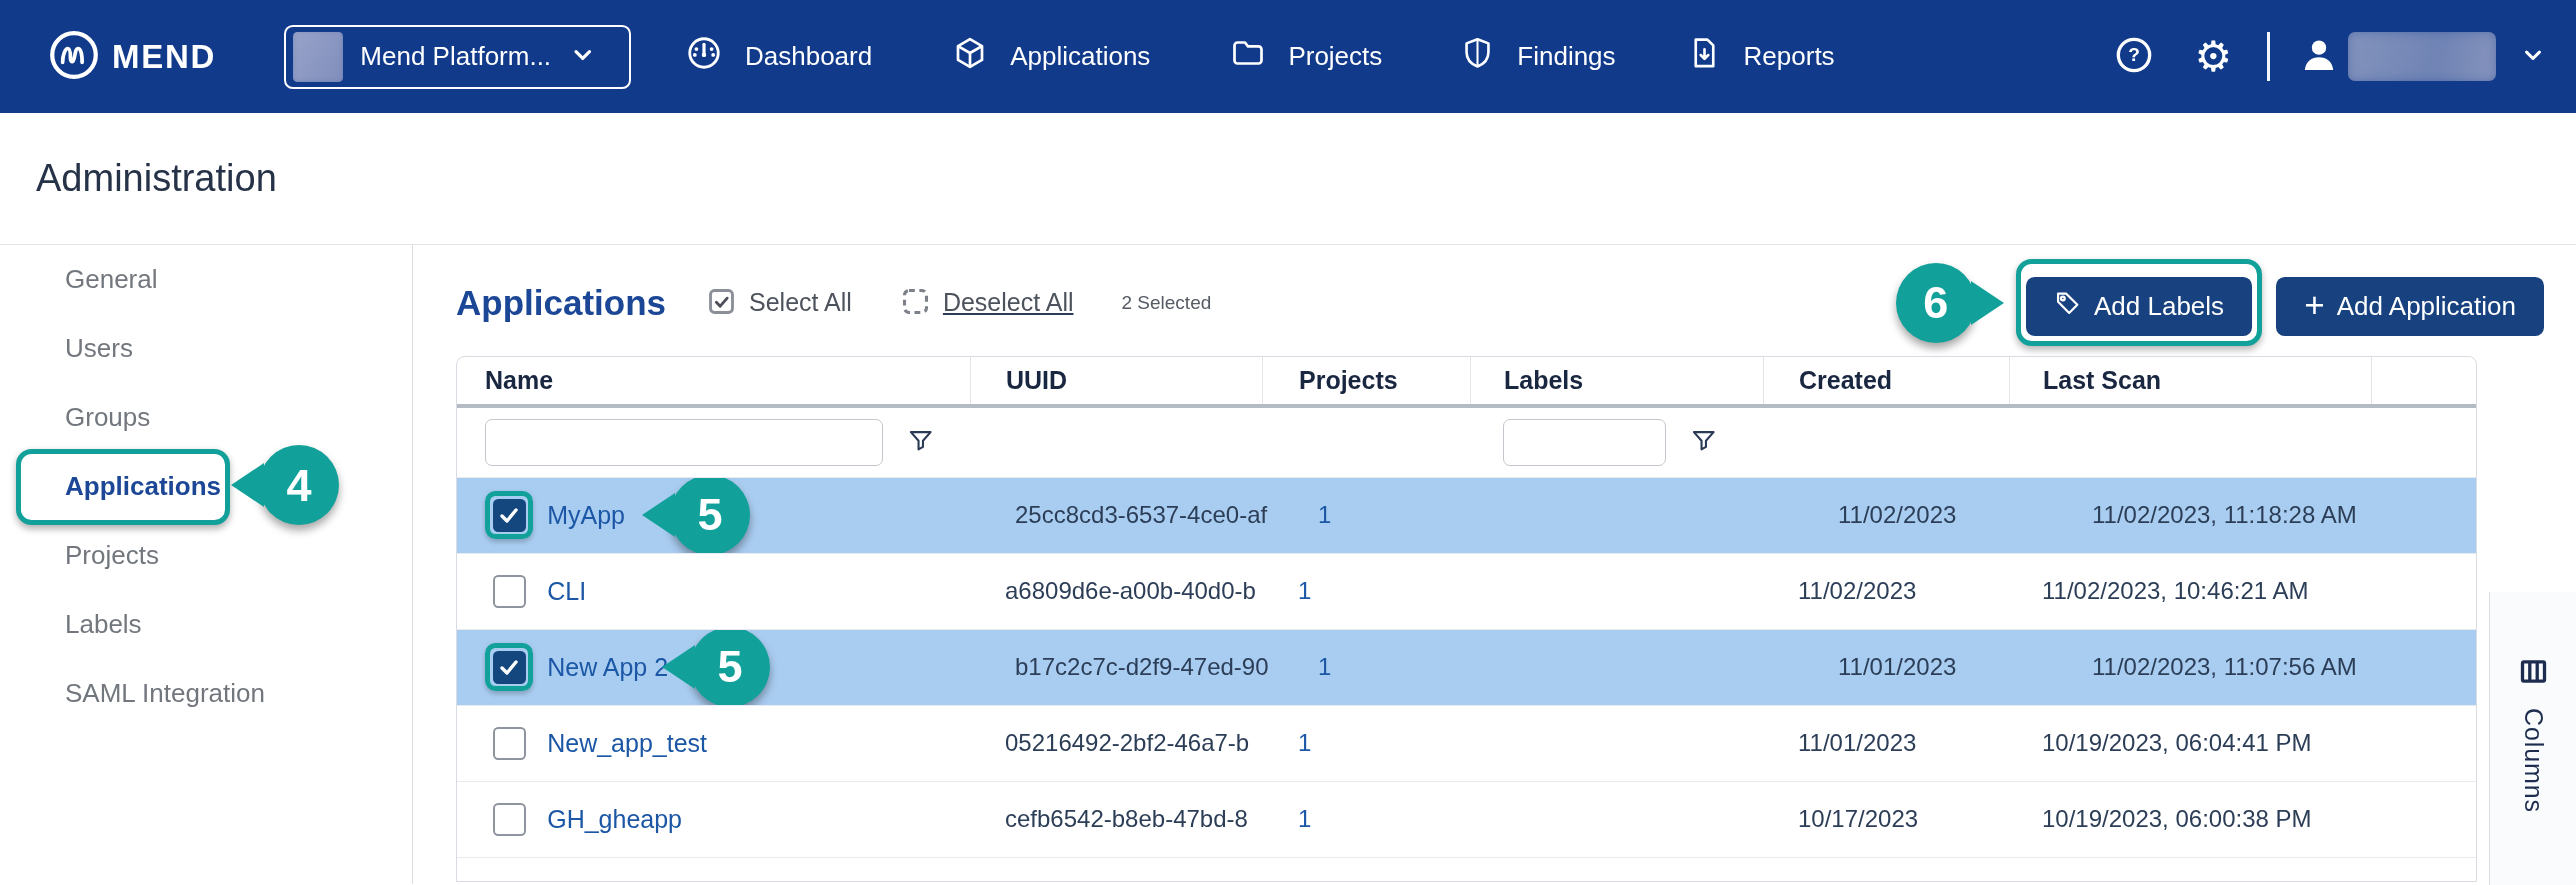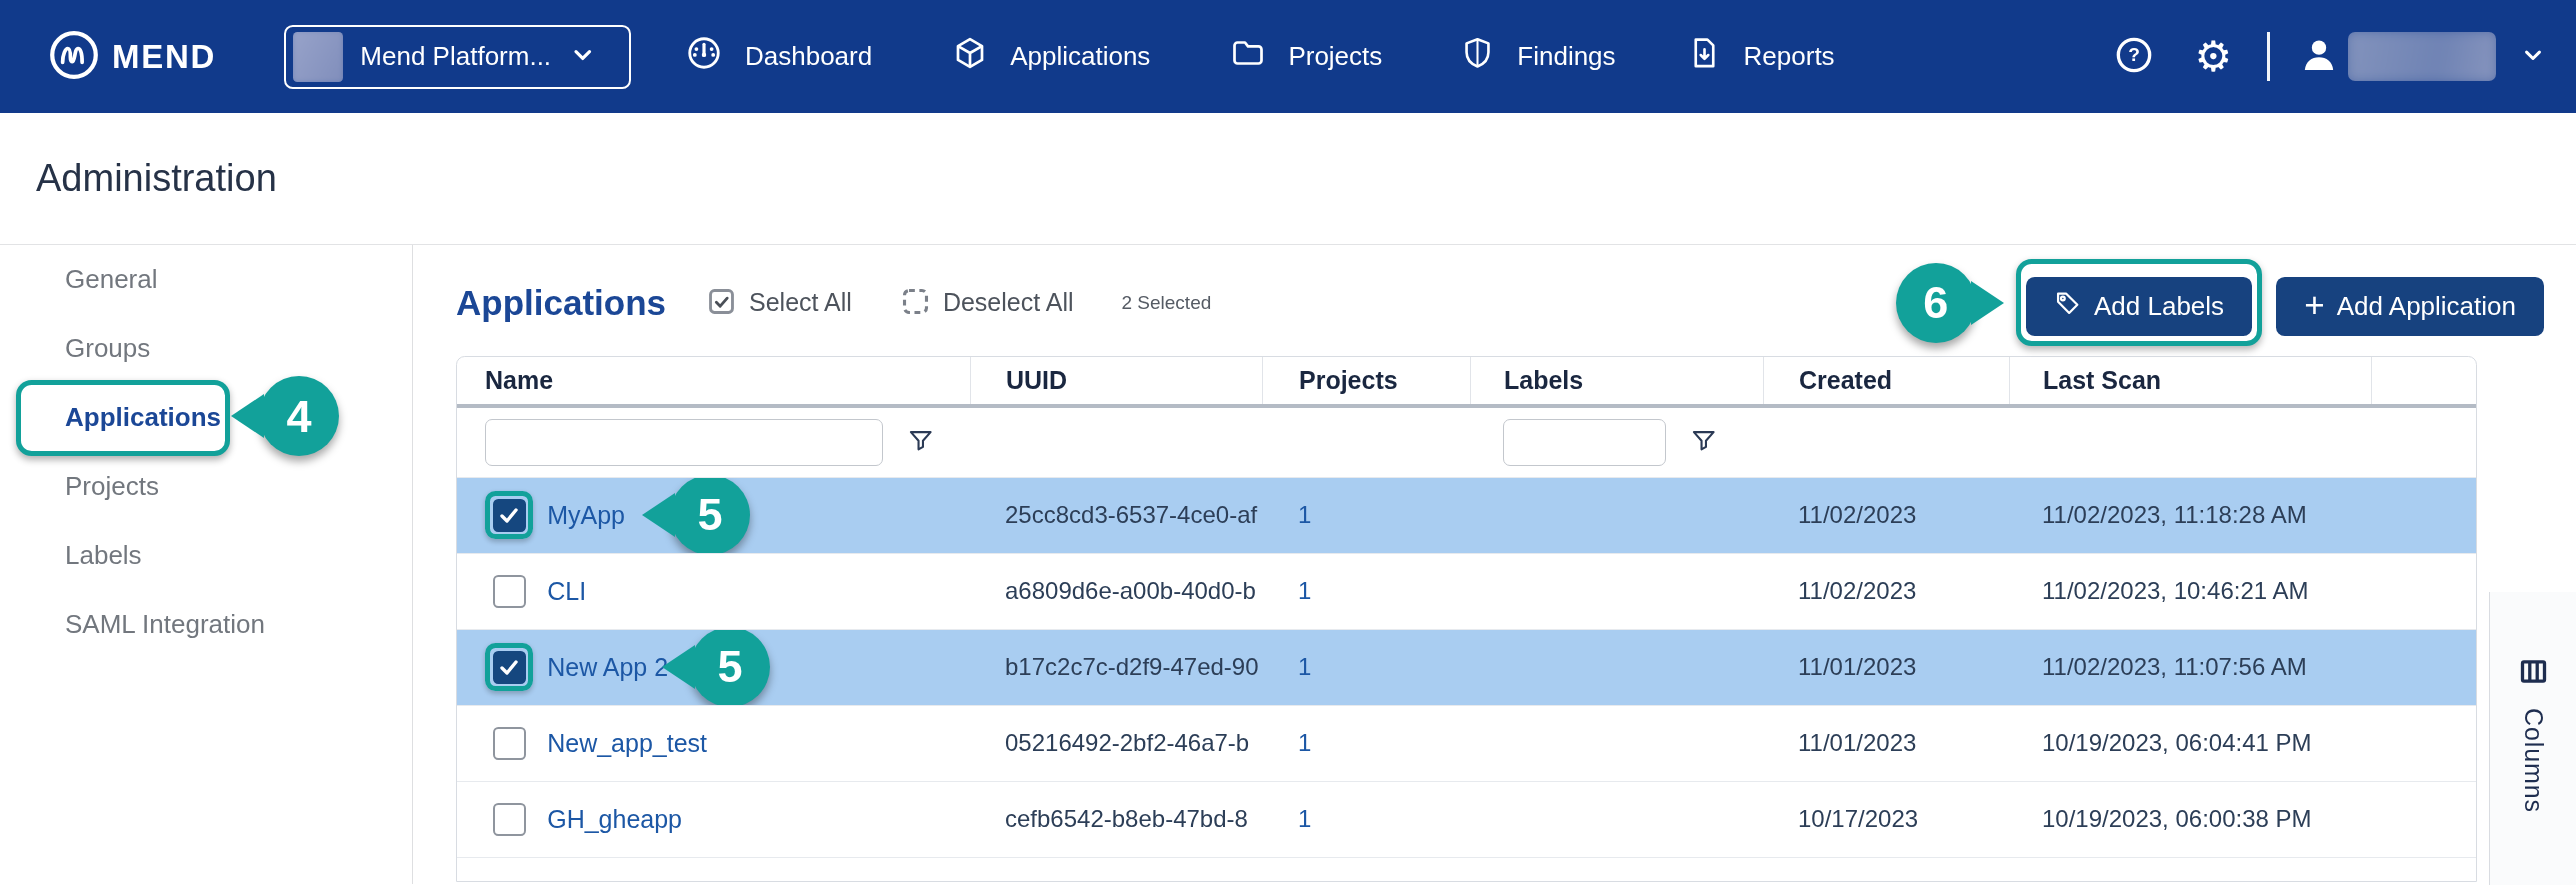--- a/index.html
+++ b/index.html
@@ -51,21 +51,21 @@
   .side-highlight{position:absolute;left:15.6px;top:-3.5px;width:214px;height:76px;border:5.2px solid var(--accent-teal);
     border-radius:15.6px;background:#fff;box-shadow:0 3.5px 7.8px rgba(0,0,0,.3);z-index:1;}
 
   .main{flex:1;position:relative;padding-left:43px;}
 
   
   .toolbar{margin-top:14px;height:87px;display:flex;align-items:center;padding-right:32px;}
   .main-title{font-size:35px;font-weight:bold;color:var(--title-blue);}
   .sel-group{display:flex;align-items:center;gap:12px;margin-left:40px;cursor:pointer;}
   .sel-label{font-size:25px;color:#4d535c;white-space:nowrap;}
-  .desel-group{margin-left:48px;}
+  .desel-group{margin-left:48px;text-decoration:underline;}
   .sel-count{margin-left:48px;font-size:19px;color:#555b64;white-space:nowrap;}
   .toolbar-right{margin-left:auto;display:flex;align-items:center;}
   .btn{display:flex;align-items:center;gap:12px;height:59px;padding:0 28px;background:var(--button-bg);
     color:#fff;font-size:26px;border:none;border-radius:8.7px;cursor:pointer;white-space:nowrap;margin-top:8px;}
   .teal-box{border:5.2px solid var(--accent-teal);border-radius:15.6px;padding:5.2px;background:#fff;
     box-shadow:0 3.5px 7.8px rgba(0,0,0,.28);}
   .add-app{margin-left:14px;}
   .plus{font-size:35px;font-weight:400;line-height:1;margin-top:-3.5px;}
 
   
@@ -87,21 +87,21 @@
   .thead .cell + .cell{border-left:1.7px solid #e1e4e9;}
   .hpad1{padding-left:28px;} .hpad2{padding-left:35px;} .hpad3{padding-left:36px;} .hpad4{padding-left:33px;}
   .gray-bar{height:3.5px;background:#b4bbc5;}
   .filter-row{height:69px;align-items:center;}
   .filter-cell{display:flex;align-items:center;}
   .filter-input{height:47px;border:1.7px solid #c3c7cd;border-radius:7px;background:#fff;font-size:23.4px;padding:0 12px;color:#333;outline:none;}
   .fi-name{width:398px;margin-left:28px;}
   .fi-labels{width:163px;margin-left:33px;}
   .funnel{margin-left:22.6px;flex:0 0 auto;}
   .trow{height:76px;border-top:1.3px solid #e7eaee;align-items:center;background:#fff;}
-  .trow.highlighted{background:var(--row-highlight);}
+  .trow.highlighted{background:var(--row-highlight);gap:10px;}
   .trow .cell{display:flex;align-items:center;font-size:24px;color:var(--text-dark);overflow:hidden;white-space:nowrap;}
   .name-cell{position:relative;padding-left:28px;height:100%;}
   .cb-ring{border:5.2px solid transparent;border-radius:10.4px;padding:2.6px;display:flex;flex:0 0 auto;}
   .trow.checked .cb-ring{border-color:var(--accent-teal);box-shadow:0 2.6px 5.2px rgba(0,0,0,.22);}
   .cb{width:33px;height:33px;border:2.6px solid #8f959e;border-radius:5.2px;background:#fff;
     display:flex;align-items:center;justify-content:center;cursor:pointer;}
   .trow.checked .cb{background:#15477f;border-color:#15477f;}
   .check-svg{display:none;}
   .trow.checked .check-svg{display:block;}
   .app-link{margin-left:14px;color:var(--link-blue);text-decoration:none;font-size:25px;cursor:pointer;}
@@ -229,20 +229,21 @@
   </nav>
 
   <div class="page-header">
     <h1 class="page-title">Administration</h1>
   </div>
 
   <div class="content">
 
     <aside class="sidebar">
       <div class="side-item"><span class="lbl">General</span></div>
+      <div class="side-item"><span class="lbl">Users</span></div>
       <div class="side-item"><span class="lbl">Groups</span></div>
       <div class="side-item active">
         <span class="side-highlight"></span>
         <span class="lbl">Applications</span>
         <div class="balloon tail-left balloon-step4">4</div>
       </div>
       <div class="side-item"><span class="lbl">Projects</span></div>
       <div class="side-item"><span class="lbl">Labels</span></div>
       <div class="side-item"><span class="lbl">SAML Integration</span></div>
     </aside>

